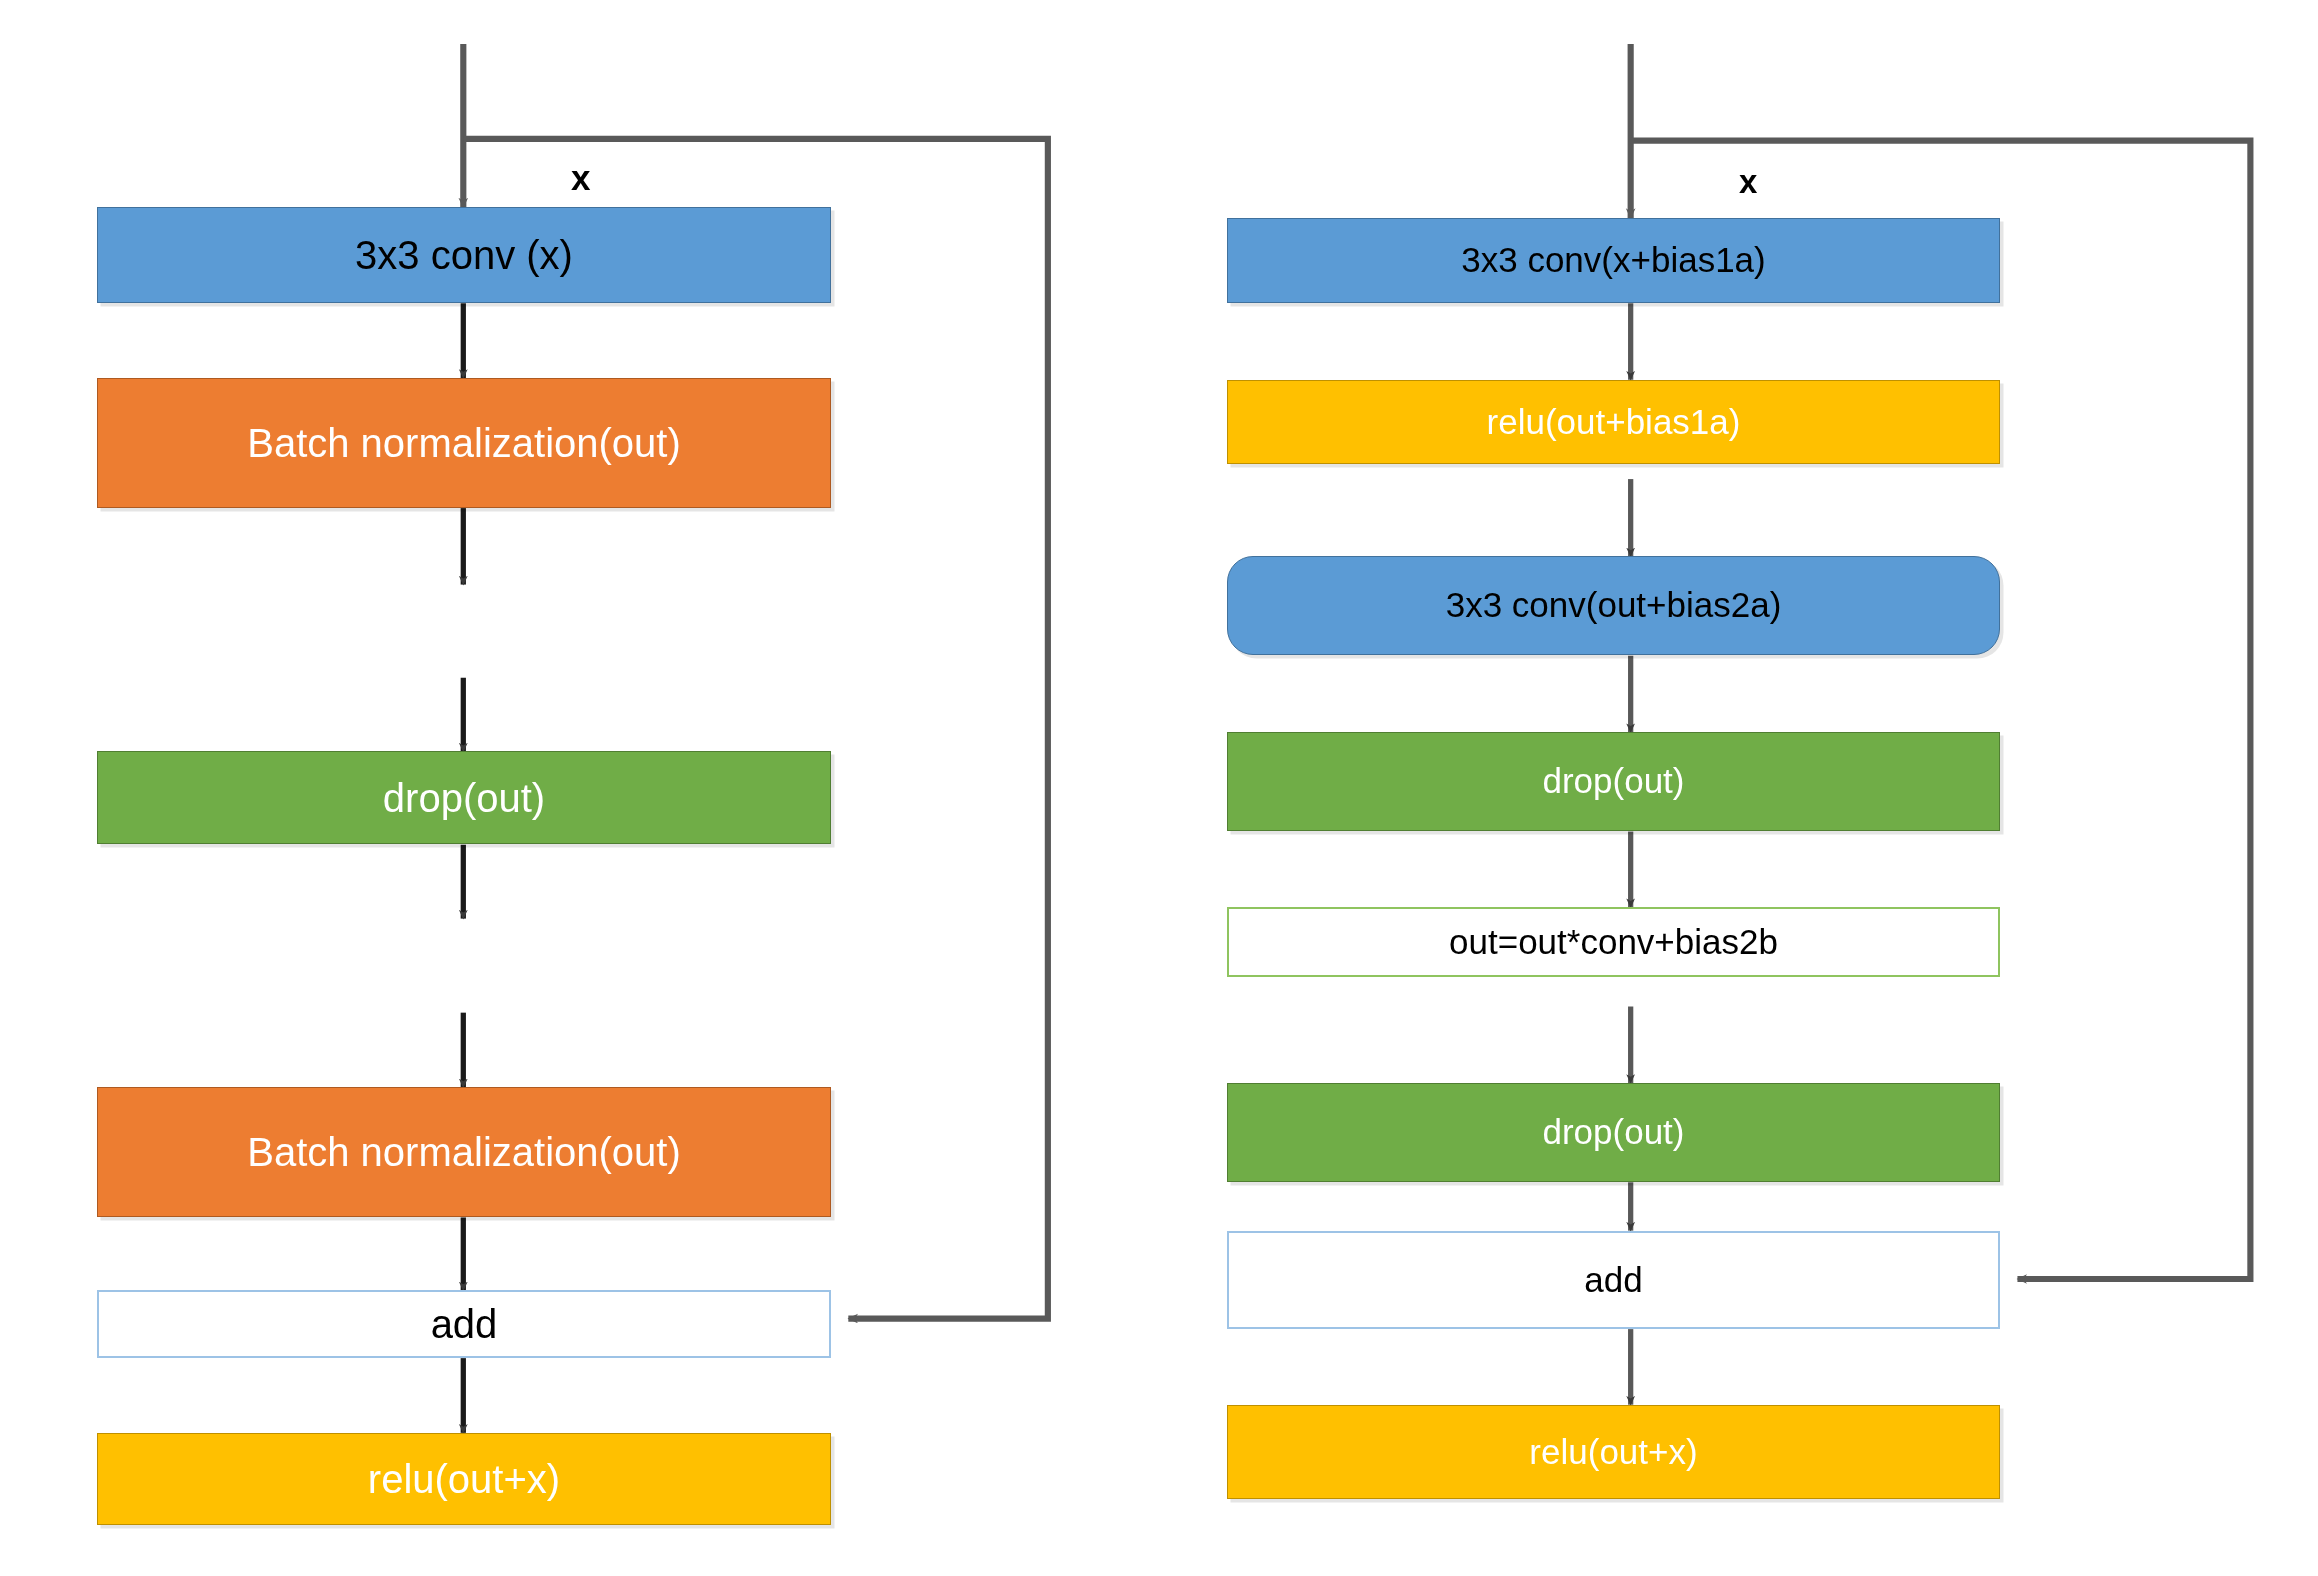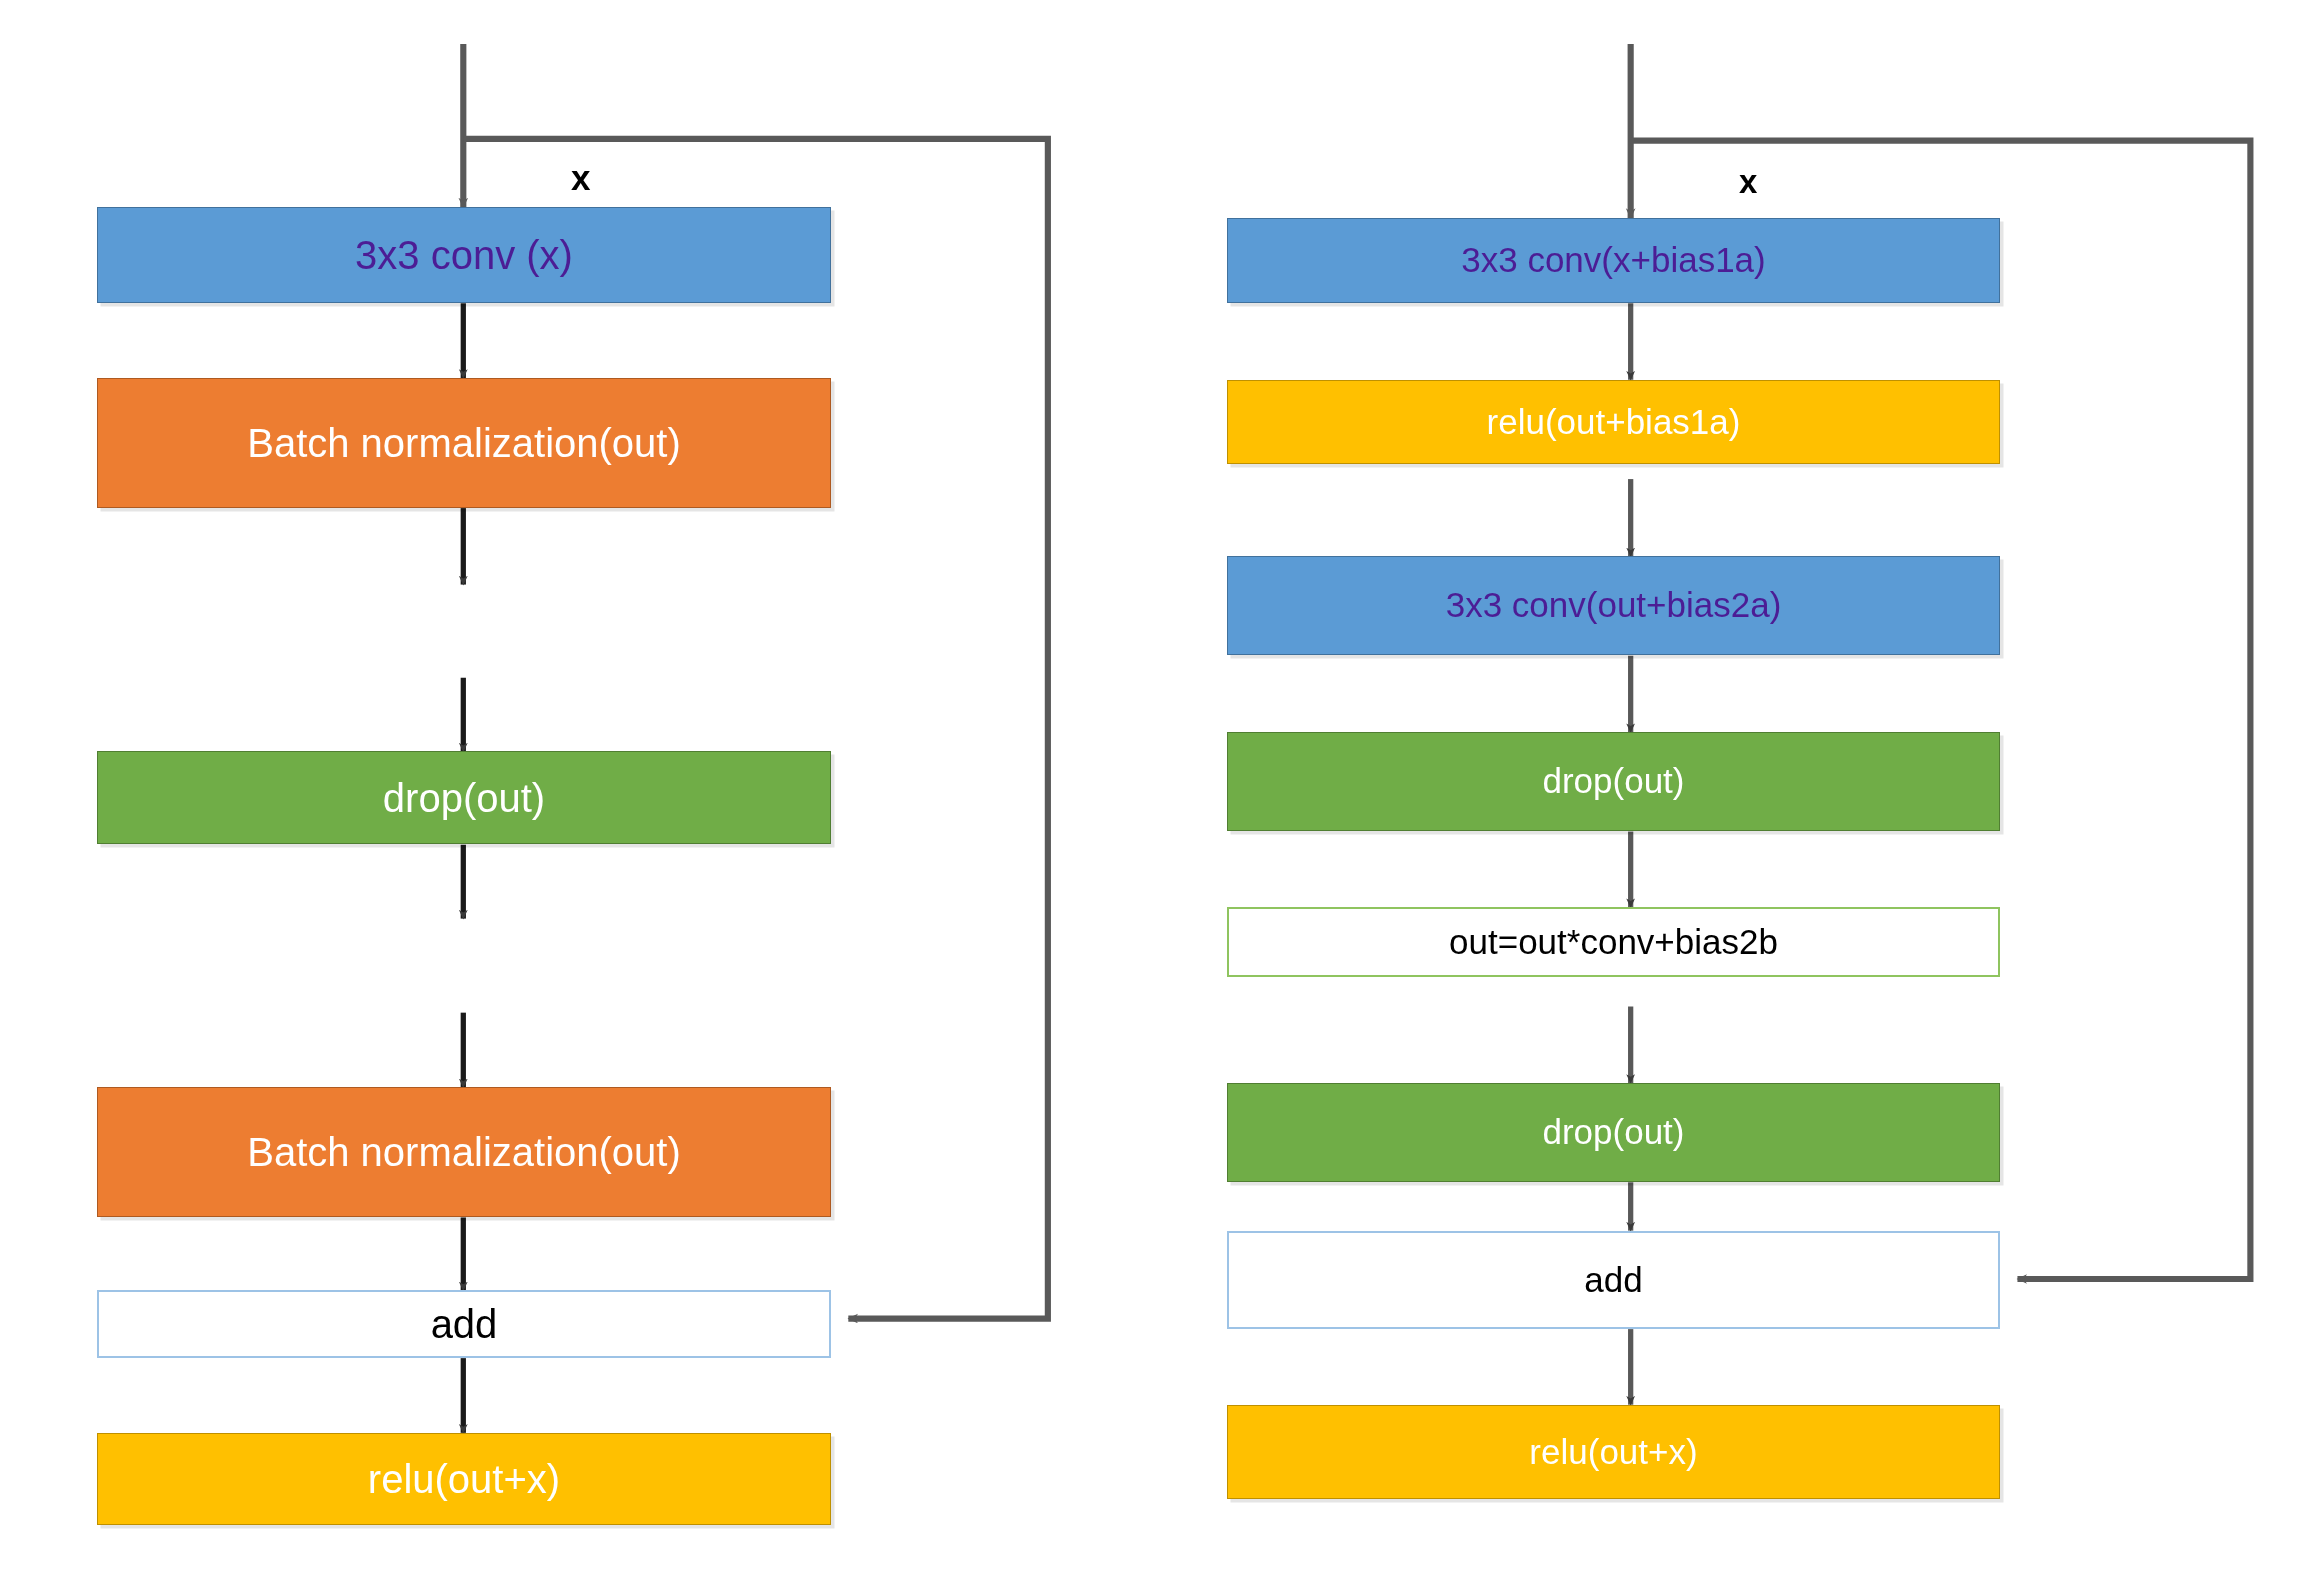--- a/index.html
+++ b/index.html
@@ -37,21 +37,21 @@
     z-index: 5;
   }
   .node-label {
     display: block;
   }
 
   
   .fill-blue {
     background: #5B9BD5;
     border: 1.8px solid #41719C;
-    color: #4c1d95;
+    color: #000000;
   }
   .fill-orange {
     background: #ED7D31;
     border: 1.8px solid #AE5A21;
     color: #ffffff;
   }
   .fill-yellow {
     background: #FFC000;
     border: 1.8px solid #BF9000;
     color: #ffffff;
@@ -166,21 +166,21 @@
   <div class="x-label" style="left:1739px; top:163px; font-size:33px;">x</div>
 
   <div class="node fill-blue shadowed" style="left:1227px; top:218px; width:773px; height:85px; font-size:35px;">
     <span class="node-label">3x3 conv(x+bias1a)</span>
   </div>
 
   <div class="node fill-yellow shadowed" style="left:1227px; top:380px; width:773px; height:84px; font-size:35px;">
     <span class="node-label">relu(out+bias1a)</span>
   </div>
 
-  <div class="node fill-blue shadowed" style="left:1227px; top:556px; width:773px; height:99px; font-size:35px;">
+  <div class="node fill-blue shadowed" style="left:1227px; top:556px; width:773px; height:99px; font-size:35px;border-radius:26px;">
     <span class="node-label">3x3 conv(out+bias2a)</span>
   </div>
 
   <div class="node fill-green shadowed" style="left:1227px; top:732px; width:773px; height:99px; font-size:35px;">
     <span class="node-label">drop(out)</span>
   </div>
 
   <div class="node fill-white-green" style="left:1227px; top:907px; width:773px; height:70px; font-size:35px;">
     <span class="node-label">out=out*conv+bias2b</span>
   </div>

